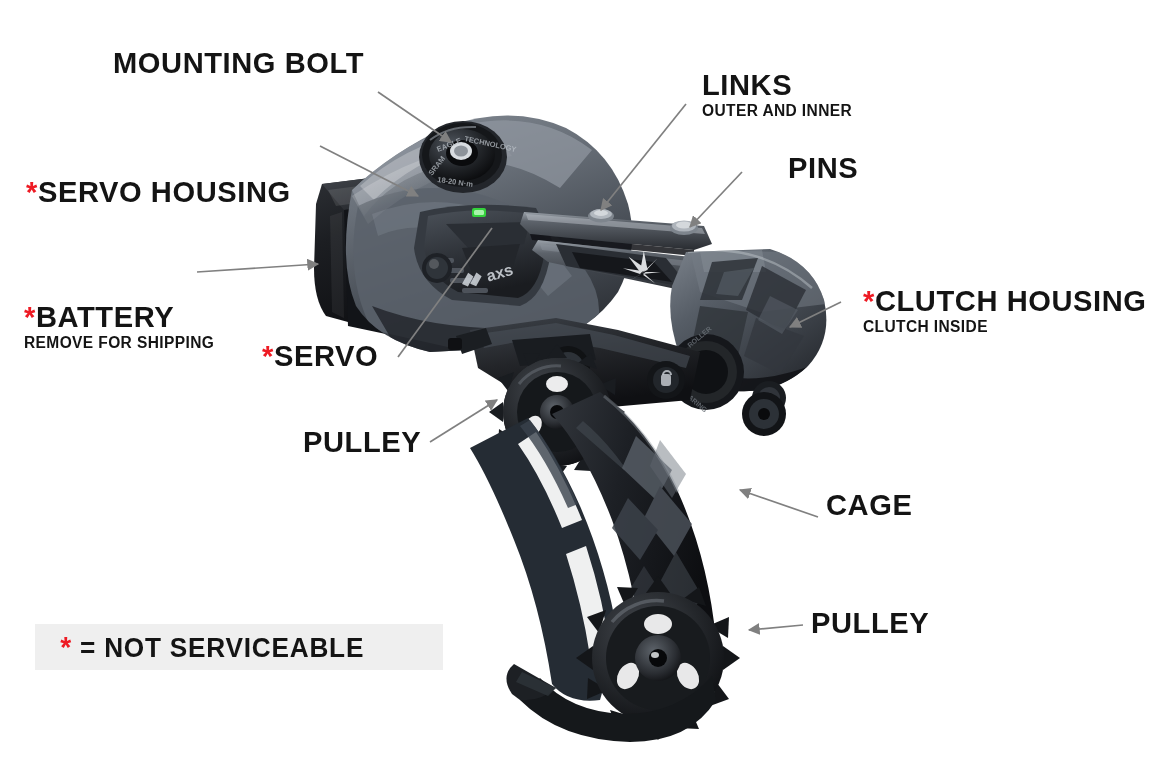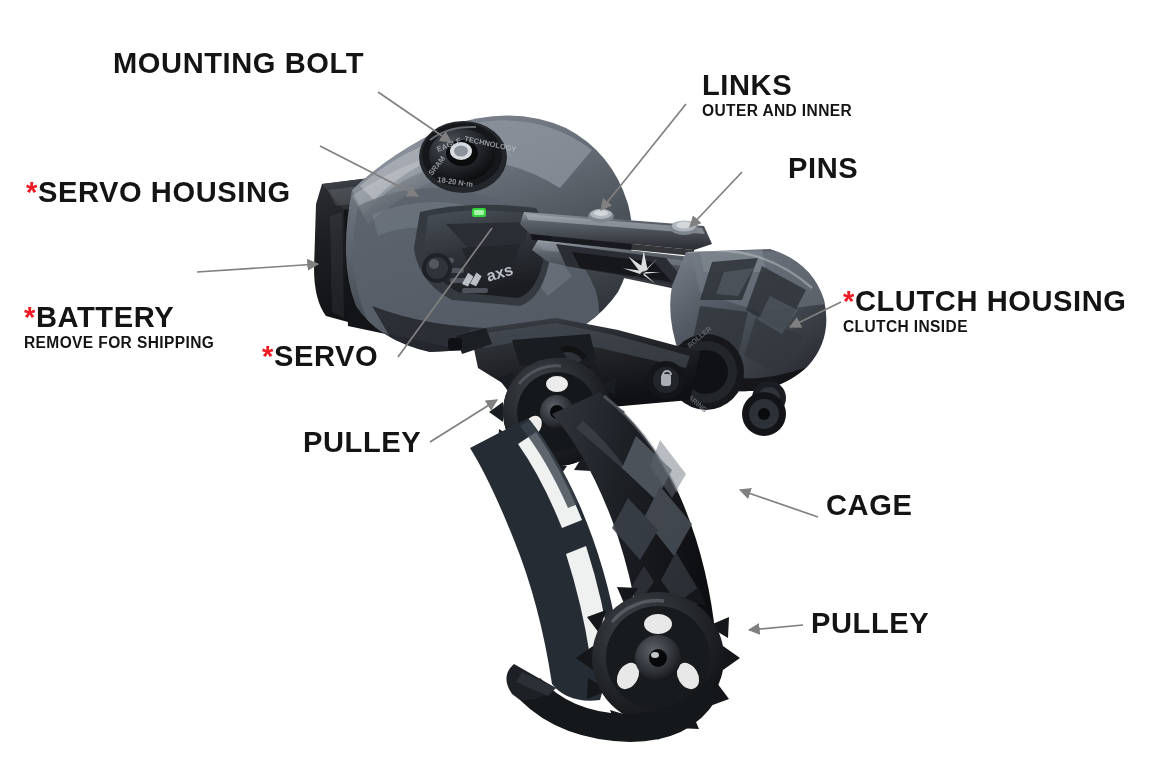--- a/index.html
+++ b/index.html
@@ -465,26 +465,31 @@
       <div class="label" style="left: 303px; top: 427px;">
         <span class="main"><span>PULLEY</span></span>
       </div>
       <div class="label" style="left: 690px; top: 70px; margin-left: 12px;">
         <span class="main"><span>LINKS</span></span>
         <span class="sub">OUTER AND INNER</span>
       </div>
       <div class="label" style="left: 788px; top: 153px;">
         <span class="main"><span>PINS</span></span>
       </div>
-      <div class="label" style="left: 843px; top: 286px;">
+      <div class="label" style="left: 863px; top: 286px;">
         <span class="main"><span class="star">*</span><span>CLUTCH HOUSING</span></span>
         <span class="sub">CLUTCH INSIDE</span>
       </div>
       <div class="label" style="left: 826px; top: 490px;">
         <span class="main"><span>CAGE</span></span>
       </div>
       <div class="label" style="left: 811px; top: 608px;">
         <span class="main"><span>PULLEY</span></span>
       </div>
     </div>
 
+  <div id="legend">
+    <div class="legend-text">
+      <span class="star">*</span><span> = NOT SERVICEABLE</span>
+    </div>
+  </div>
 
 </div>
 
 </body></html>

